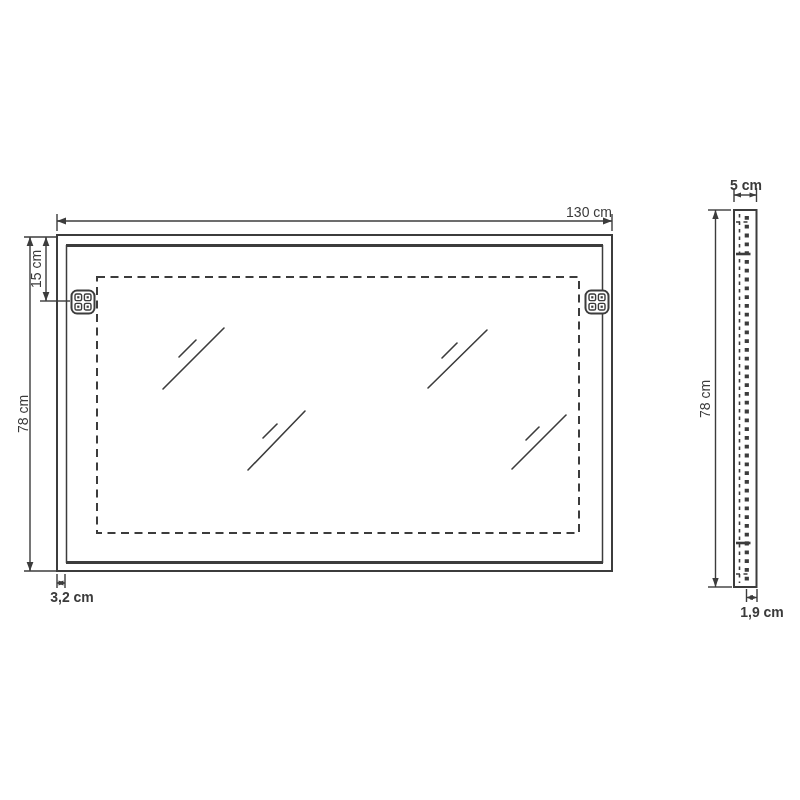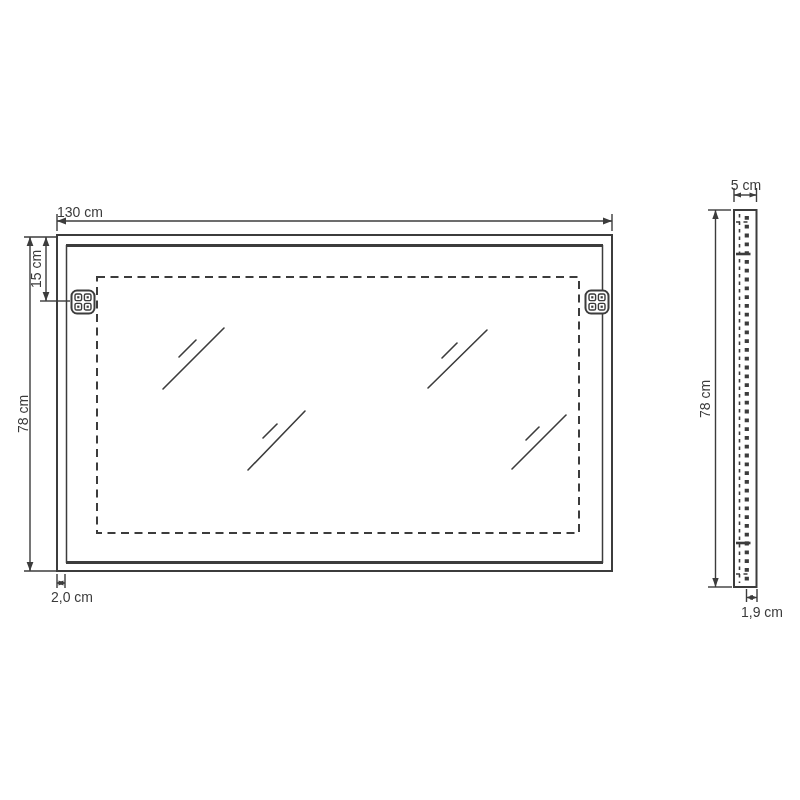--- a/index.html
+++ b/index.html
@@ -13,23 +13,23 @@
   svg.drawing{position:absolute;left:0;top:0;}
   svg .ln{stroke:#3c3c3c;fill:none;}
   svg .ar{fill:#3c3c3c;stroke:none;}
   .lbl{
     position:absolute;
     font-size:14px;
     color:#3b3b3b;
     white-space:nowrap;
     line-height:16px;
   }
-  .lbl-center{transform:translate(-50%,-50%);}
+  .lbl-center{transform:translate(-50%,-50%);font-weight:bold;}
   .lbl-rot{transform:translate(-50%,-50%) rotate(-90deg);}
-  #lbl-front-width{left:57px;top:204px;width:555px;text-align:left;}
+  #lbl-front-width{left:57px;top:204px;width:555px;text-align:right;}
   #lbl-front-height{left:23px;top:414px;}
   #lbl-bracket-offset{left:36px;top:269px;}
   #lbl-frame-depth{left:72px;top:597px;}
   #lbl-side-depth{left:746px;top:185px;}
   #lbl-side-height{left:705px;top:399px;}
   #lbl-back-offset{left:762px;top:612px;}
 </style>
 </head>
 <body>
 
@@ -145,18 +145,18 @@
       <line class="ln" x1="757" y1="589" x2="757" y2="602" stroke-width="1.4"></line>
       <line class="ln" x1="746.5" y1="597.5" x2="757" y2="597.5" stroke-width="1.4"></line>
       <path class="ar" d="M746.5,597.5 L753,595 L753,600 Z"></path>
       <path class="ar" d="M757,597.5 L750.5,595 L750.5,600 Z"></path>
     </g>
   </svg>
 
   <div class="lbl" id="lbl-front-width">130 cm</div>
   <div class="lbl lbl-rot" id="lbl-front-height">78 cm</div>
   <div class="lbl lbl-rot" id="lbl-bracket-offset">15 cm</div>
-  <div class="lbl lbl-center" id="lbl-frame-depth">2,0 cm</div>
+  <div class="lbl lbl-center" id="lbl-frame-depth">3,2 cm</div>
   <div class="lbl lbl-center" id="lbl-side-depth">5 cm</div>
   <div class="lbl lbl-rot" id="lbl-side-height">78 cm</div>
   <div class="lbl lbl-center" id="lbl-back-offset">1,9 cm</div>
 
 </div>
 
 </body></html>

